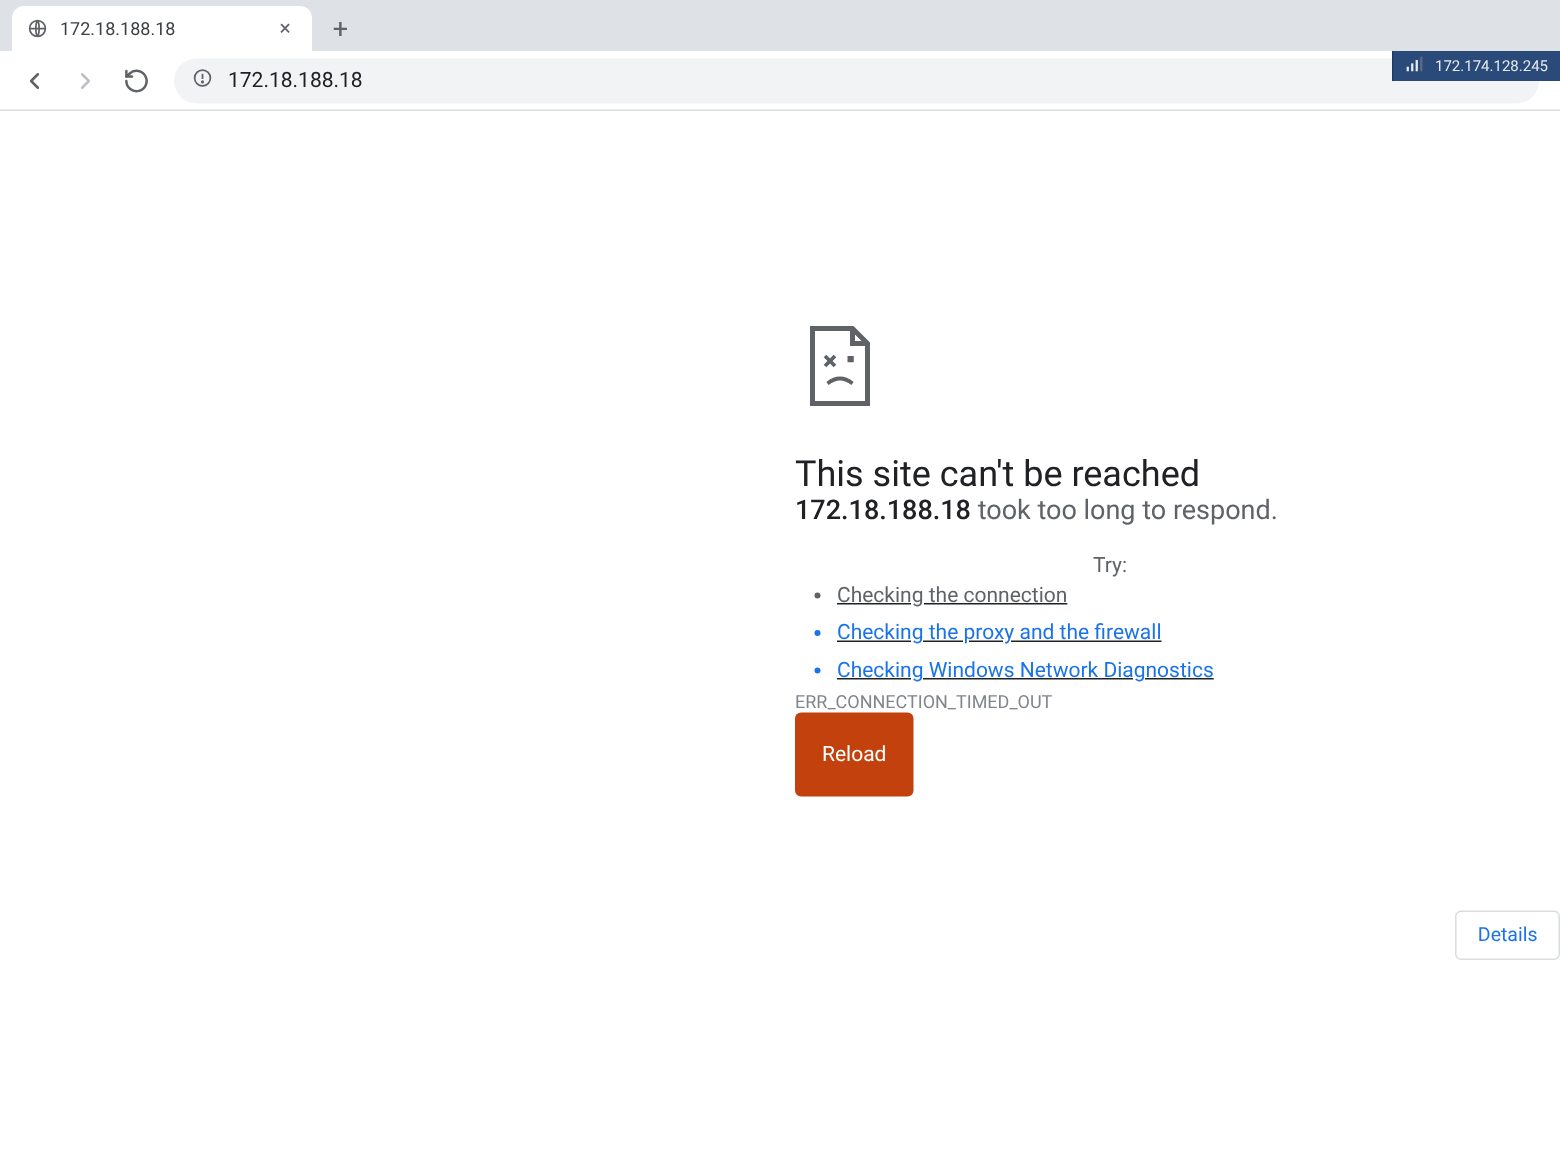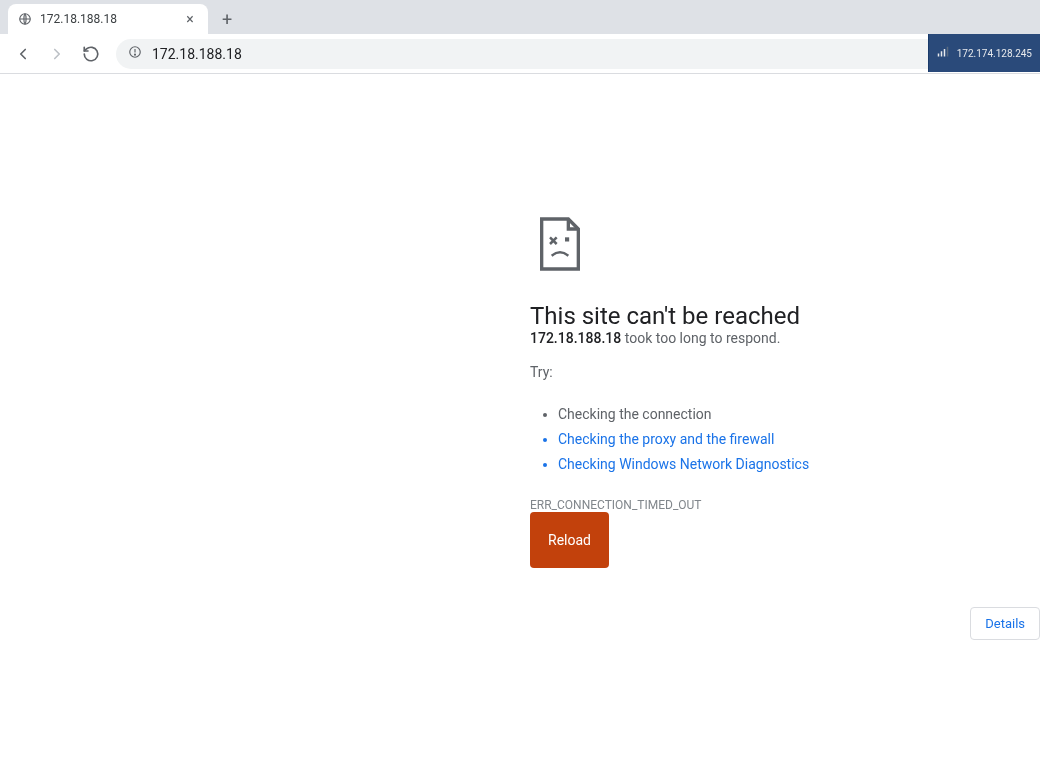--- a/index.html
+++ b/index.html
@@ -104,21 +104,21 @@
       font-size: 14px;
       margin: 0 6px;
     }
     .omnibox .sec svg { width: 14px; height: 14px; color: #5f6368; }
     .omnibox .url { color: #202124; }
     
     .rightstrip {
       position: absolute;
       top: 34px;
       right: 0;
-      height: 38px;
+      height: 20px;
       background: #2a4a7a;
       color: #e8eaed;
       font-size: 10px;
       padding: 0 8px;
       display: flex;
       align-items: center;
       gap: 8px;
       border-left: 1px solid #1a3a6a;
     }
     .rightstrip .sig svg { width:12px; height:12px; }
@@ -143,34 +143,36 @@
       height: 60px;
       margin-bottom: 28px;
     }
     .sadicon svg { width: 60px; height: 60px; }
     .errtitle {
       font-size: 24px;
       font-weight: 400;
       color: #202124;
     }
     .errmsg {
-      font-size: 14px;
+      font-size: 18px;
       color: #5f6368;
       margin-bottom: 18px;
     }
     .errmsg strong { color: #202124; font-weight: 500; }
     .trylabel {
       font-size: 14px;
       color: #5f6368;
-      margin-bottom: 22px;
+      margin-bottom: 0;
+      text-align: center;
     }
     .suglist {
       list-style: disc;
       padding-left: 28px;
-      margin-bottom: 20px;
+      margin-bottom: 0;
+      text-decoration: underline;
     }
     .suglist li {
       font-size: 14px;
       color: #5f6368;
       line-height: 1.8;
     }
     .suglist li.linkish { color: #1a73e8; cursor: pointer; }
     .errcode {
       font-size: 12px;
       color: #80868b;

